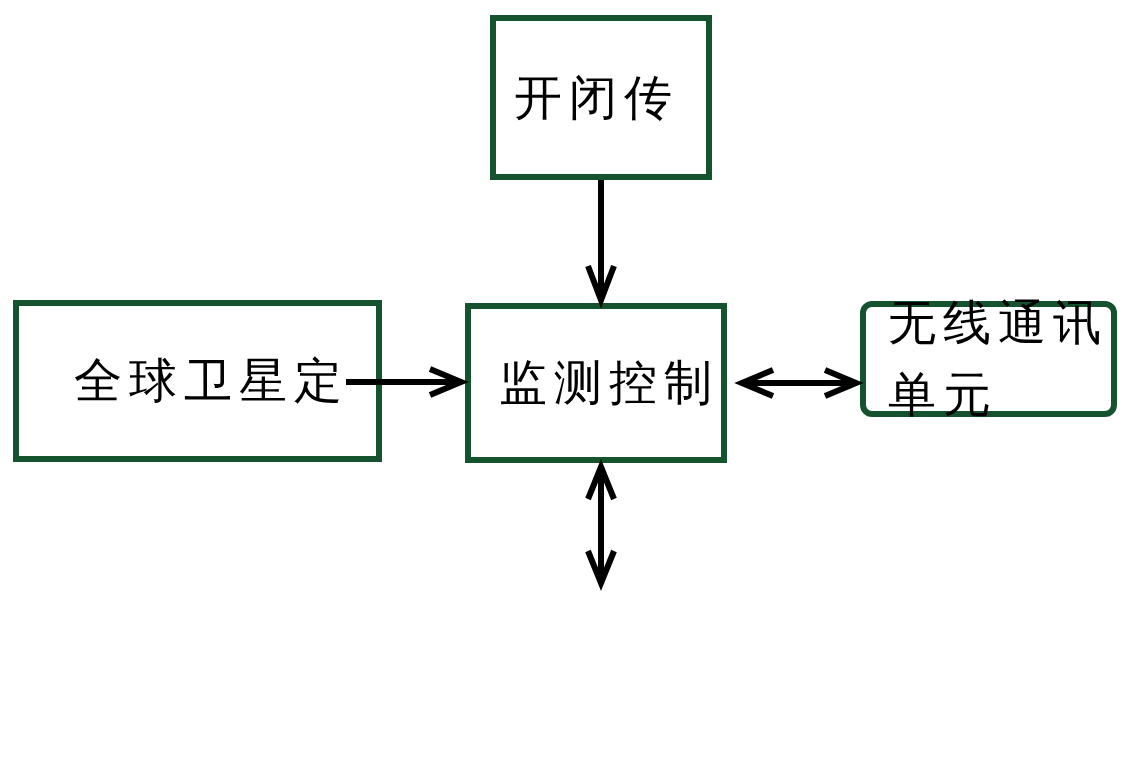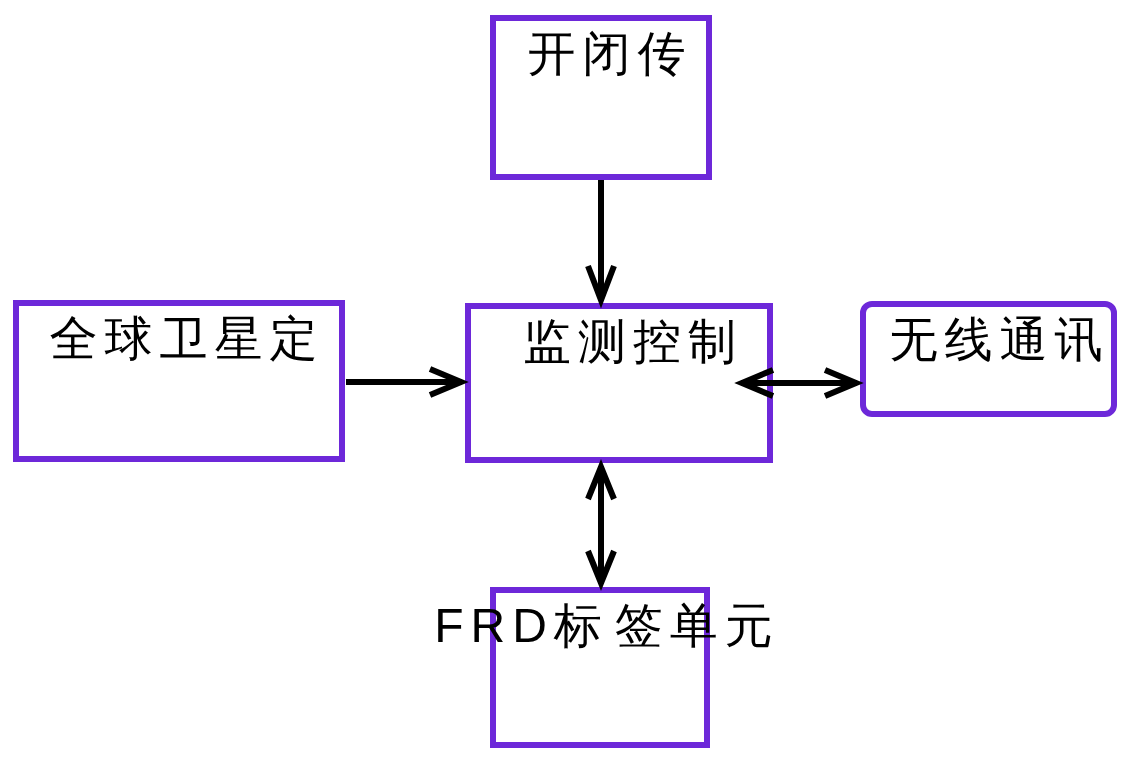--- a/index.html
+++ b/index.html
@@ -11,36 +11,36 @@
     position: relative;
     width: 1142px;
     height: 773px;
     background: #ffffff;
     font-family: "Liberation Sans", sans-serif;
     overflow: hidden;
   }
   .node {
     position: absolute;
     box-sizing: border-box;
-    border: 6px solid #6d28d9;
+    border: 6px solid #14532d;
     background: #ffffff;
     display: flex;
-    flex-direction: row;
+    flex-direction: column;
     justify-content: center;
     color: #000000;
     font-size: 48px;
     line-height: 66px;
     letter-spacing: 7px;
     white-space: nowrap;
     gap: 6px;
   }
   .node span { display: block; }
   #node-sensor   { left: 490px; top: 15px;  width: 222px; height: 165px; padding-left: 18px; }
-  #node-gps      { left: 13px;  top: 300px; width: 332px; height: 162px; padding-left: 16px; }
-  #node-cpu      { left: 465px; top: 303px; width: 308px; height: 160px; padding-left: 28px; }
+  #node-gps      { left: 13px;  top: 300px; width: 369px; height: 162px; padding-left: 28px; align-items: center; }
+  #node-cpu      { left: 465px; top: 303px; width: 262px; height: 160px; padding-left: 28px; }
   #node-wireless { left: 860px; top: 301px; width: 257px; height: 116px; padding-left: 22px; border-radius: 12px; }
   #node-frd      { left: 490px; top: 587px; width: 220px; height: 161px; padding-left: 14px; }
   #edges-layer {
     position: absolute;
     left: 0; top: 0;
     width: 1142px;
     height: 773px;
     pointer-events: none;
   }
   #edges-layer line, #edges-layer polyline {
@@ -61,26 +61,23 @@
   <div class="node" id="node-gps">
     <span>全球卫星定</span>
   </div>
 
   <div class="node" id="node-cpu">
     <span>监测控制</span>
   </div>
 
   <div class="node" id="node-wireless">
     <span>无线通讯</span>
+    <span>单元</span>
   </div>
 
-  <div class="node" id="node-frd">
-    <span>FRD标</span>
-    <span>签单元</span>
-  </div>
 
   <svg id="edges-layer" viewBox="0 0 1142 773" xmlns="http://www.w3.org/2000/svg">
 
     <g>
       <line x1="601" y1="180" x2="601" y2="299"></line>
       <polyline points="588,266 601,300 614,266"></polyline>
     </g>
 
     <g>
       <line x1="346" y1="382" x2="460" y2="382"></line>

